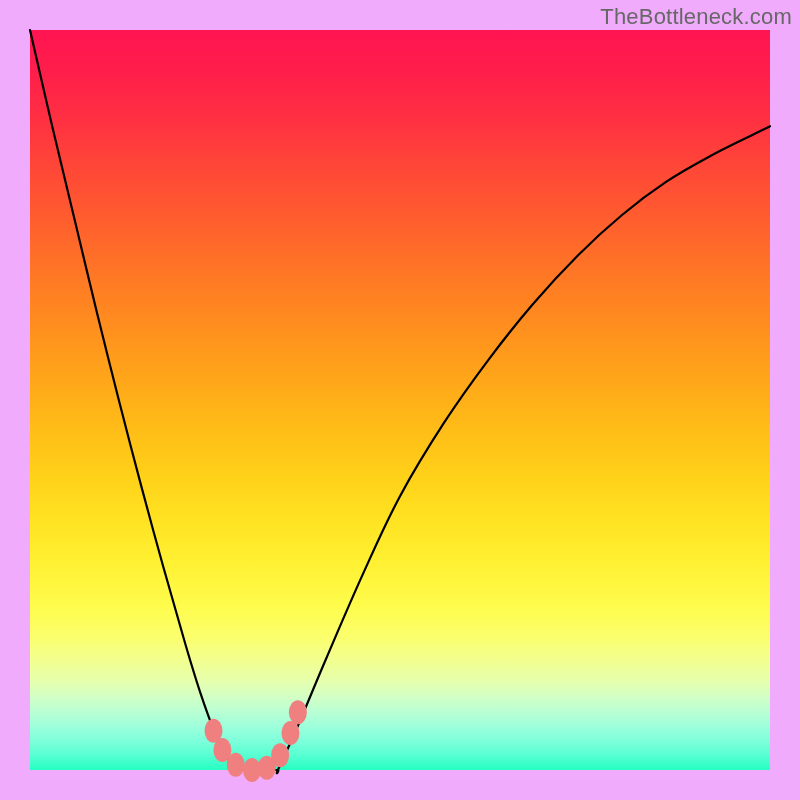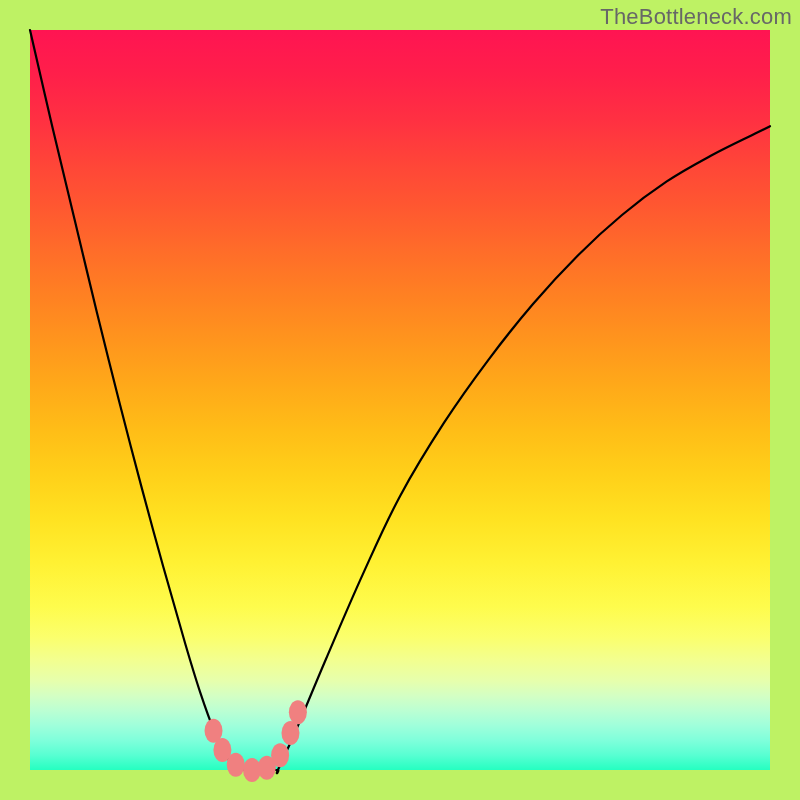--- a/index.html
+++ b/index.html
@@ -1,21 +1,21 @@
 <!DOCTYPE html>
 <html><head>
 <meta charset="utf-8">
 <style>
   * { margin: 0; padding: 0; box-sizing: border-box; }
   html, body { width: 800px; height: 800px; overflow: hidden; background: #000; }
   .frame {
     position: relative;
     width: 800px;
     height: 800px;
-    background: #bef264;
+    background: #f0abfc;
   }
   .plot-area {
     position: absolute;
     left: 30px;
     top: 30px;
     width: 740px;
     height: 740px;
     background: linear-gradient(to bottom,
       #ff1452 0%,
       #ff1f4a 6%,

